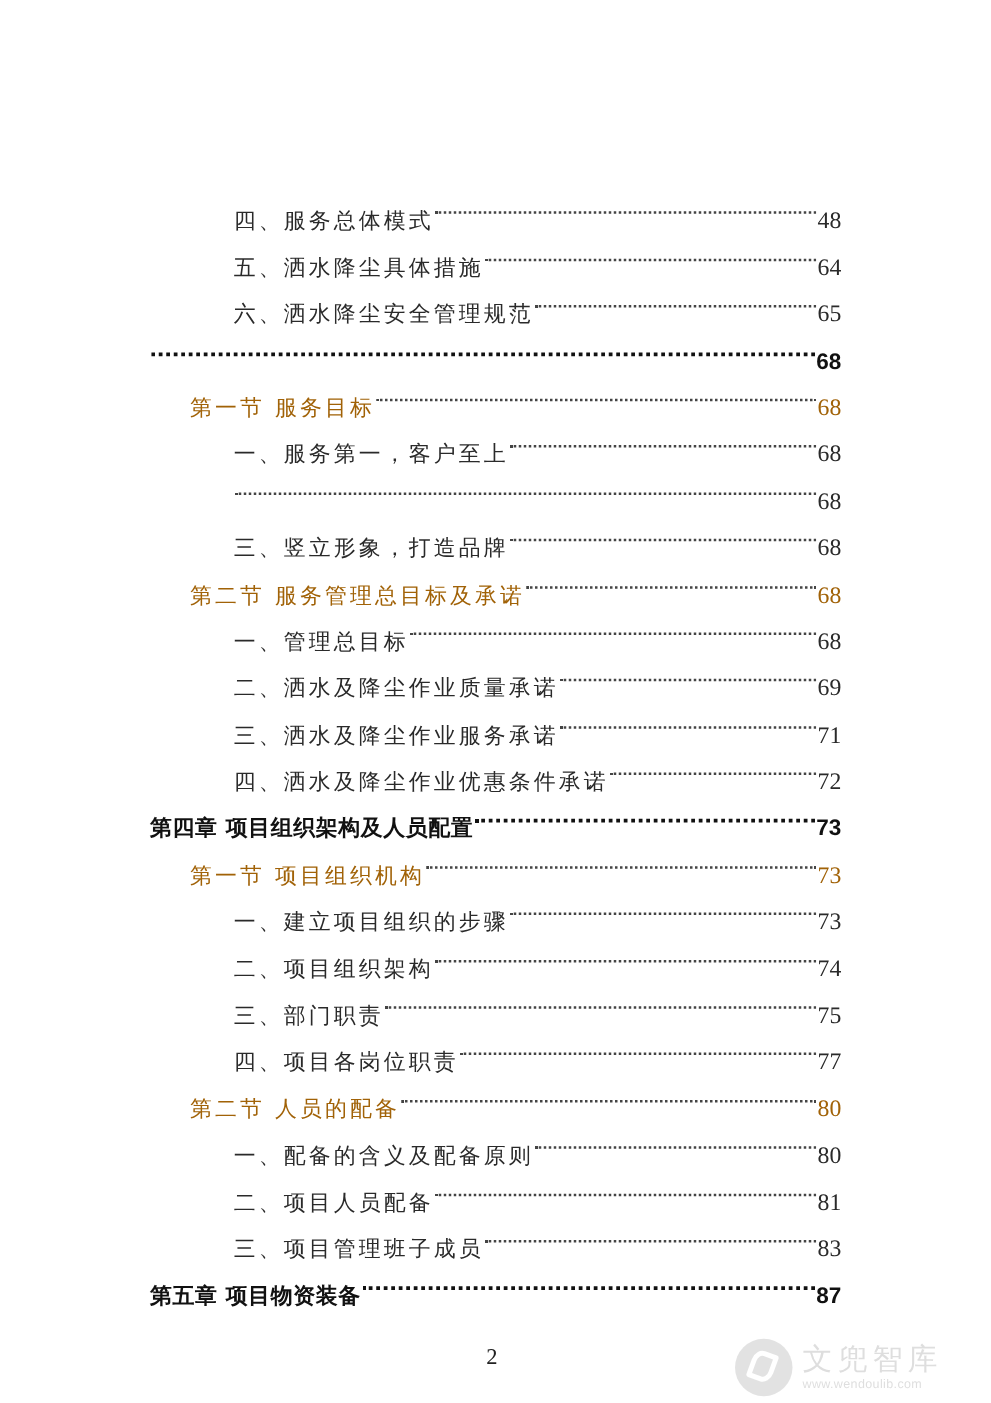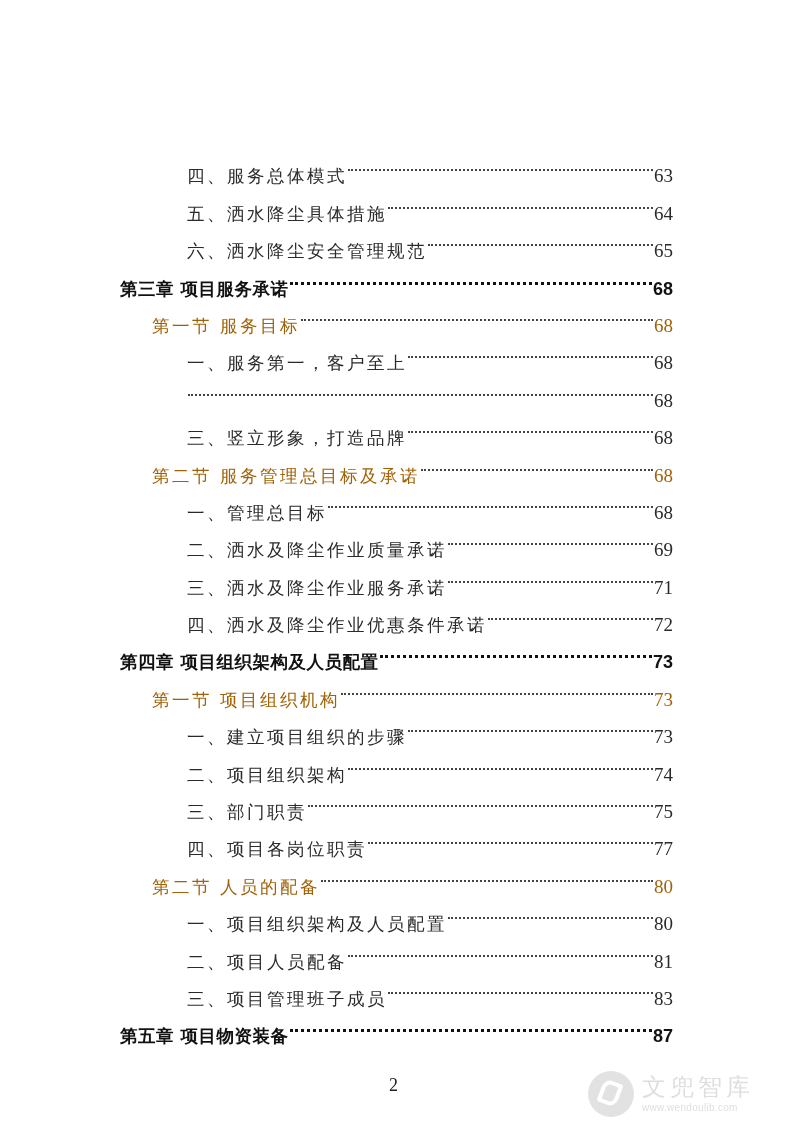--- a/index.html
+++ b/index.html
@@ -129,34 +129,33 @@
     }
   </style>
 </head>
 <body>
 
 <div class="page">
   <div class="toc" id="toc">
       <div class="toc-row level-3">
         <span class="toc-title">四、服务总体模式</span>
         <span class="toc-leader"></span>
-        <span class="toc-page">63</span>
+        <span class="toc-page">48</span>
       </div>
       <div class="toc-row level-3">
         <span class="toc-title">五、洒水降尘具体措施</span>
         <span class="toc-leader"></span>
         <span class="toc-page">64</span>
       </div>
       <div class="toc-row level-3">
         <span class="toc-title">六、洒水降尘安全管理规范</span>
         <span class="toc-leader"></span>
         <span class="toc-page">65</span>
       </div>
       <div class="toc-row level-1">
-        <span class="toc-title">第三章  项目服务承诺</span>
         <span class="toc-leader"></span>
         <span class="toc-page">68</span>
       </div>
       <div class="toc-row level-2">
         <span class="toc-title">第一节  服务目标</span>
         <span class="toc-leader"></span>
         <span class="toc-page">68</span>
       </div>
       <div class="toc-row level-3">
         <span class="toc-title">一、服务第一，客户至上</span>
@@ -226,21 +225,21 @@
         <span class="toc-title">四、项目各岗位职责</span>
         <span class="toc-leader"></span>
         <span class="toc-page">77</span>
       </div>
       <div class="toc-row level-2">
         <span class="toc-title">第二节  人员的配备</span>
         <span class="toc-leader"></span>
         <span class="toc-page">80</span>
       </div>
       <div class="toc-row level-3">
-        <span class="toc-title">一、项目组织架构及人员配置</span>
+        <span class="toc-title">一、配备的含义及配备原则</span>
         <span class="toc-leader"></span>
         <span class="toc-page">80</span>
       </div>
       <div class="toc-row level-3">
         <span class="toc-title">二、项目人员配备</span>
         <span class="toc-leader"></span>
         <span class="toc-page">81</span>
       </div>
       <div class="toc-row level-3">
         <span class="toc-title">三、项目管理班子成员</span>

